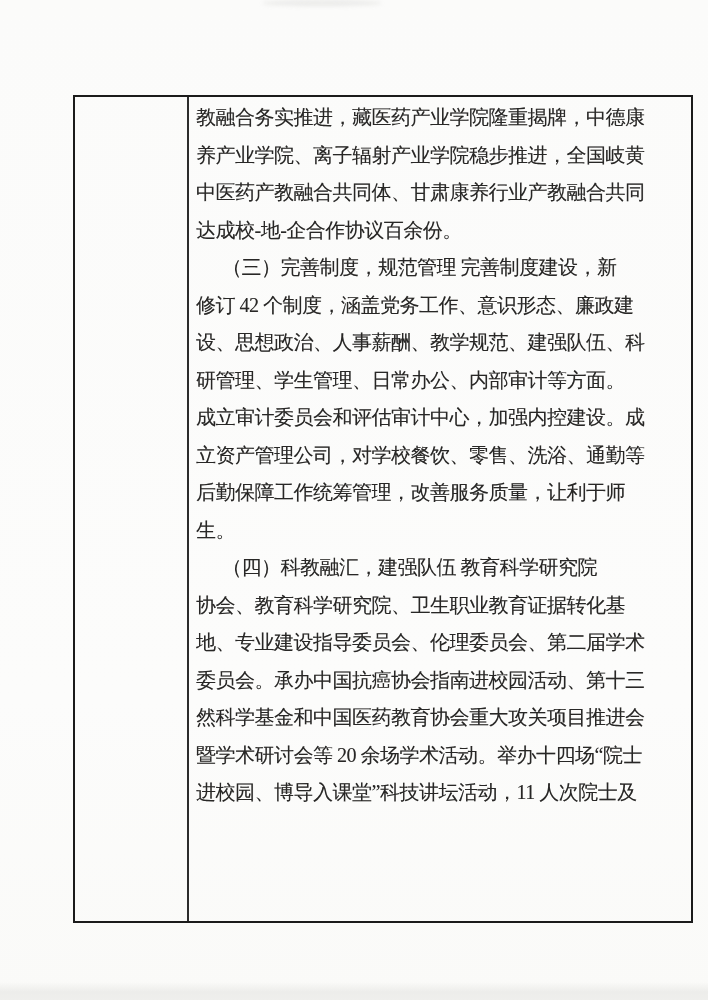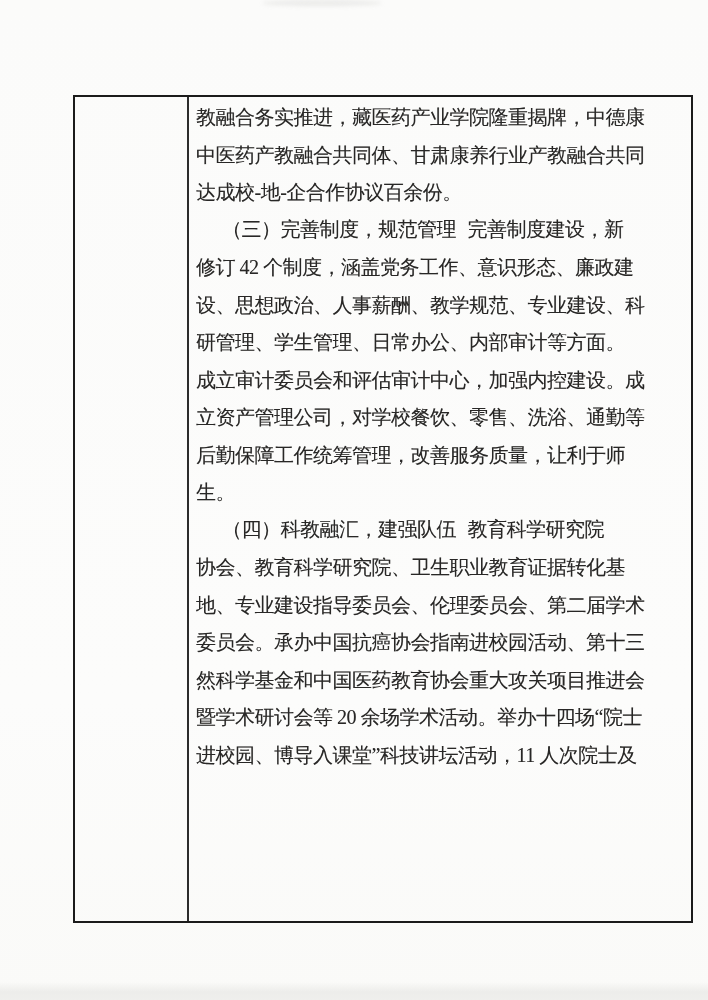--- a/index.html
+++ b/index.html
@@ -68,44 +68,44 @@
     height: 37.5px;
     line-height: 37.5px;
     font-size: 20px;
     letter-spacing: -0.5px;
     color: #282726;
     white-space: nowrap;
     text-shadow: 0.2px 0.2px 0 rgba(40,39,38,0.35);
   }
   .fl-indent {
     padding-left: 26px;
-    font-family: Liberation Mono, monospace;
   }
 </style>
 </head>
 <body>
 
 <div class="scan-page">
   <div class="smudge-top"></div>
 
   <div class="doc-table">
     <div class="cell-label"></div>
 
     <div class="cell-content">
 
       <div>
         <div class="tline">教融合务实推进，藏医药产业学院隆重揭牌，中德康</div>
+        <div class="tline">养产业学院、离子辐射产业学院稳步推进，全国岐黄</div>
         <div class="tline">中医药产教融合共同体、甘肃康养行业产教融合共同</div>
         <div class="tline">达成校-地-企合作协议百余份。</div>
       </div>
 
       <div>
         <div class="tline fl-indent">（三）完善制度，规范管理 完善制度建设，新</div>
         <div class="tline">修订 42 个制度，涵盖党务工作、意识形态、廉政建</div>
-        <div class="tline">设、思想政治、人事薪酬、教学规范、专业建设、科</div>
+        <div class="tline">设、思想政治、人事薪酬、教学规范、建强队伍、科</div>
         <div class="tline">研管理、学生管理、日常办公、内部审计等方面。</div>
       </div>
 
       <div>
         <div class="tline">成立审计委员会和评估审计中心，加强内控建设。成</div>
         <div class="tline">立资产管理公司，对学校餐饮、零售、洗浴、通勤等</div>
         <div class="tline">后勤保障工作统筹管理，改善服务质量，让利于师</div>
         <div class="tline">生。</div>
       </div>
 

